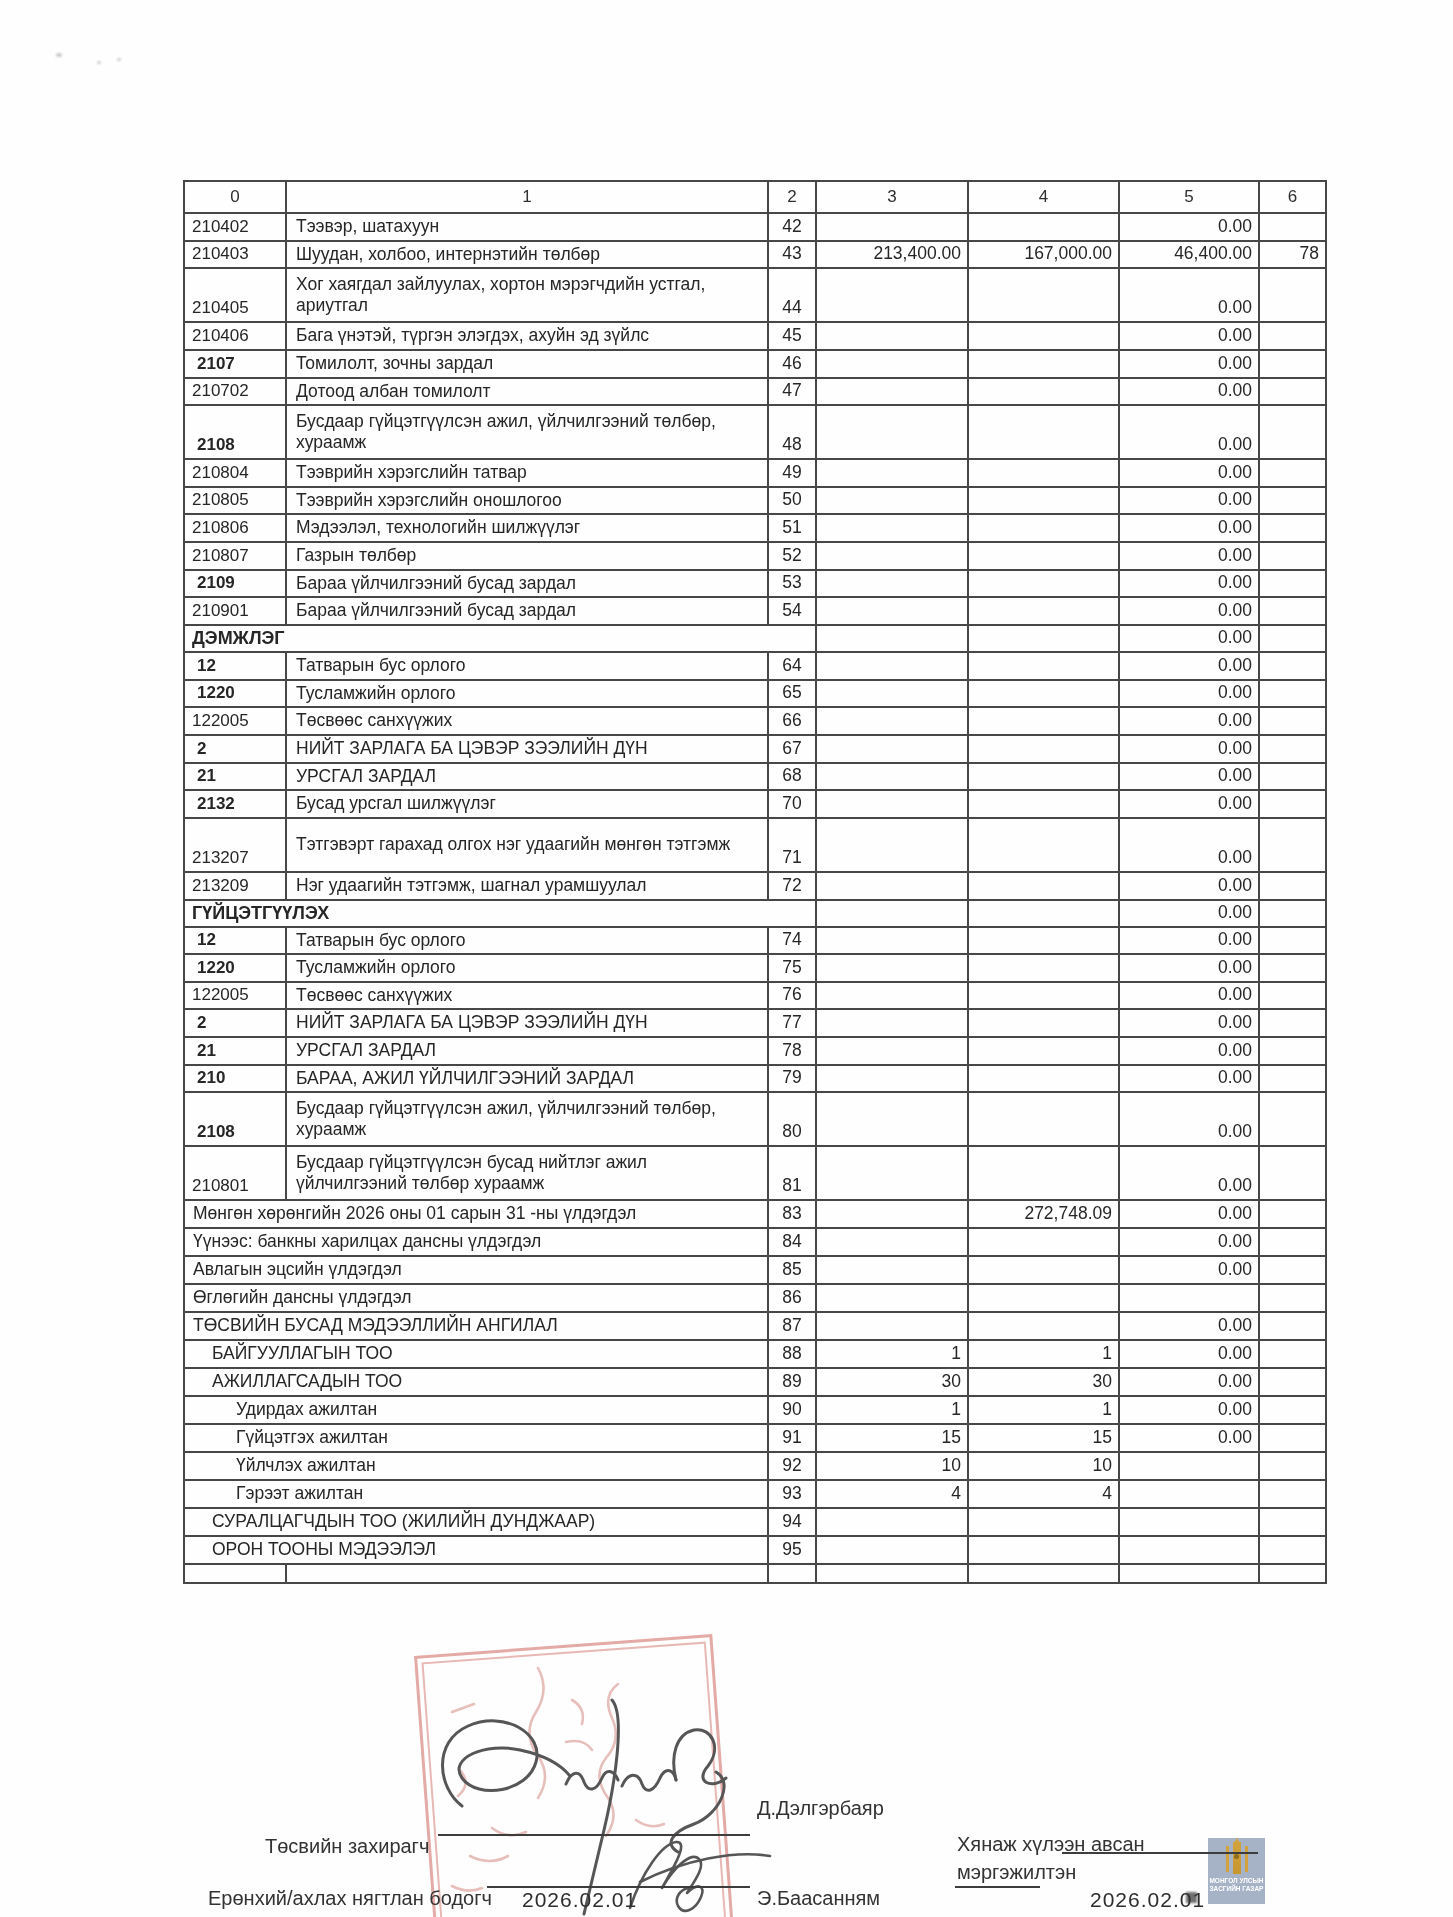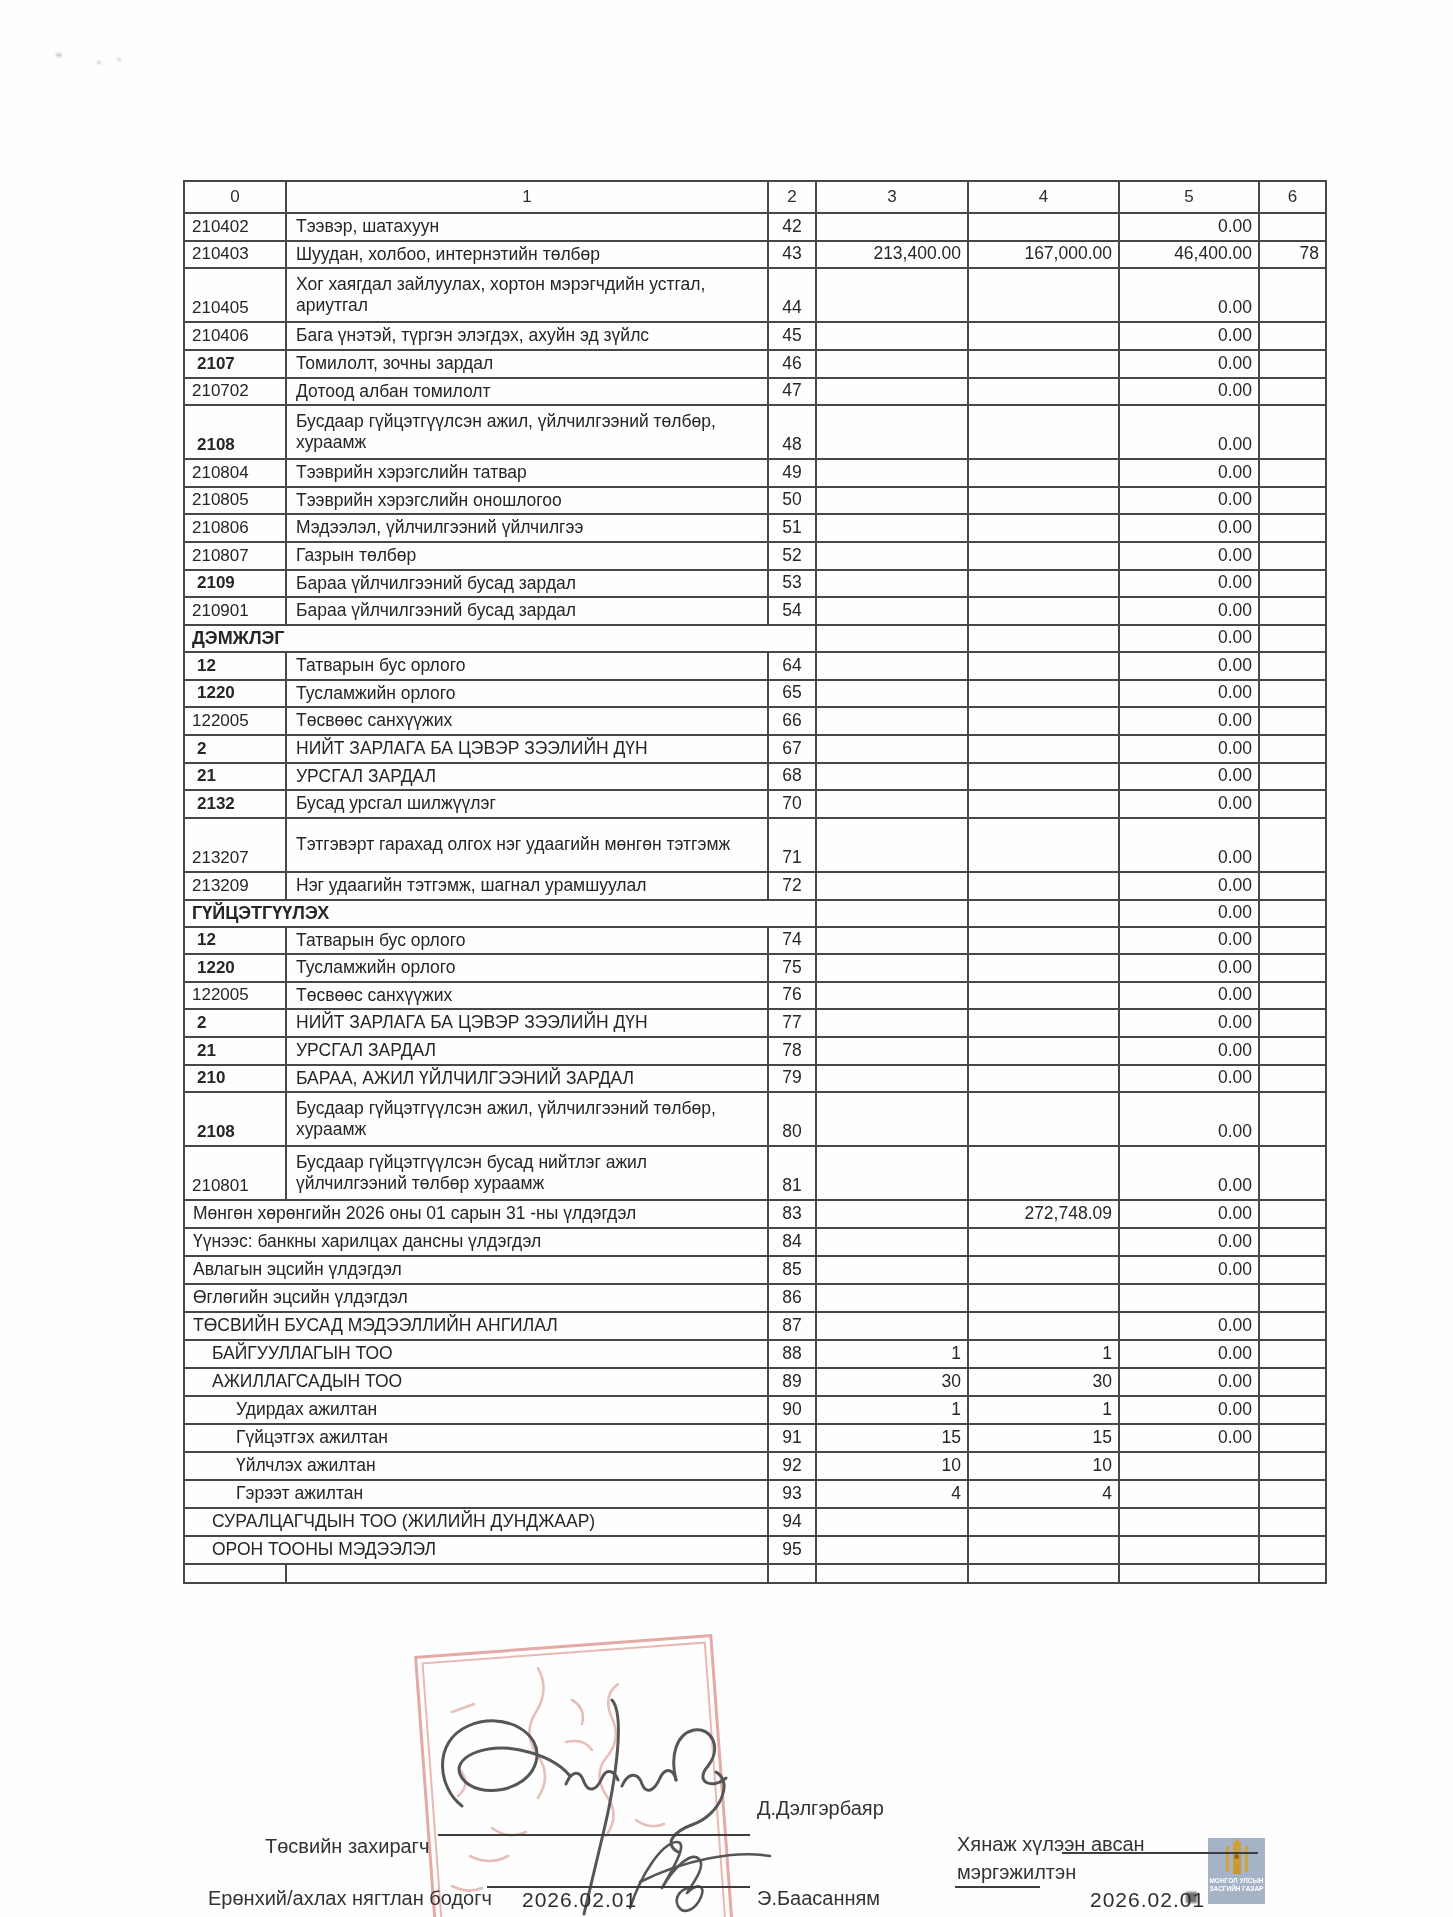--- a/index.html
+++ b/index.html
@@ -175,21 +175,21 @@
           <td class="c-code">210805</td>
           <td class="c-desc">Тээврийн хэрэгслийн оношлогоо</td>
           <td class="c-num">50</td>
           <td class="c-val"></td>
           <td class="c-val"></td>
           <td class="c-val">0.00</td>
           <td class="c-val"></td>
         </tr>
         <tr>
           <td class="c-code">210806</td>
-          <td class="c-desc">Мэдээлэл, үйлчилгээний үйлчилгээ</td>
+          <td class="c-desc">Мэдээлэл, технологийн шилжүүлэг</td>
           <td class="c-num">51</td>
           <td class="c-val"></td>
           <td class="c-val"></td>
           <td class="c-val">0.00</td>
           <td class="c-val"></td>
         </tr>
         <tr>
           <td class="c-code">210807</td>
           <td class="c-desc">Газрын төлбөр</td>
           <td class="c-num">52</td>
@@ -392,21 +392,21 @@
         </tr>
         <tr>
           <td class="c-label" colspan="2">Авлагын эцсийн үлдэгдэл</td>
           <td class="c-num">85</td>
           <td class="c-val"></td>
           <td class="c-val"></td>
           <td class="c-val">0.00</td>
           <td class="c-val"></td>
         </tr>
         <tr>
-          <td class="c-label" colspan="2">Өглөгийн эцсийн үлдэгдэл</td>
+          <td class="c-label" colspan="2">Өглөгийн дансны үлдэгдэл</td>
           <td class="c-num">86</td>
           <td class="c-val"></td>
           <td class="c-val"></td>
           <td class="c-val"></td>
           <td class="c-val"></td>
         </tr>
         <tr>
           <td class="c-label" colspan="2">ТӨСВИЙН БУСАД МЭДЭЭЛЛИЙН АНГИЛАЛ</td>
           <td class="c-num">87</td>
           <td class="c-val"></td>

